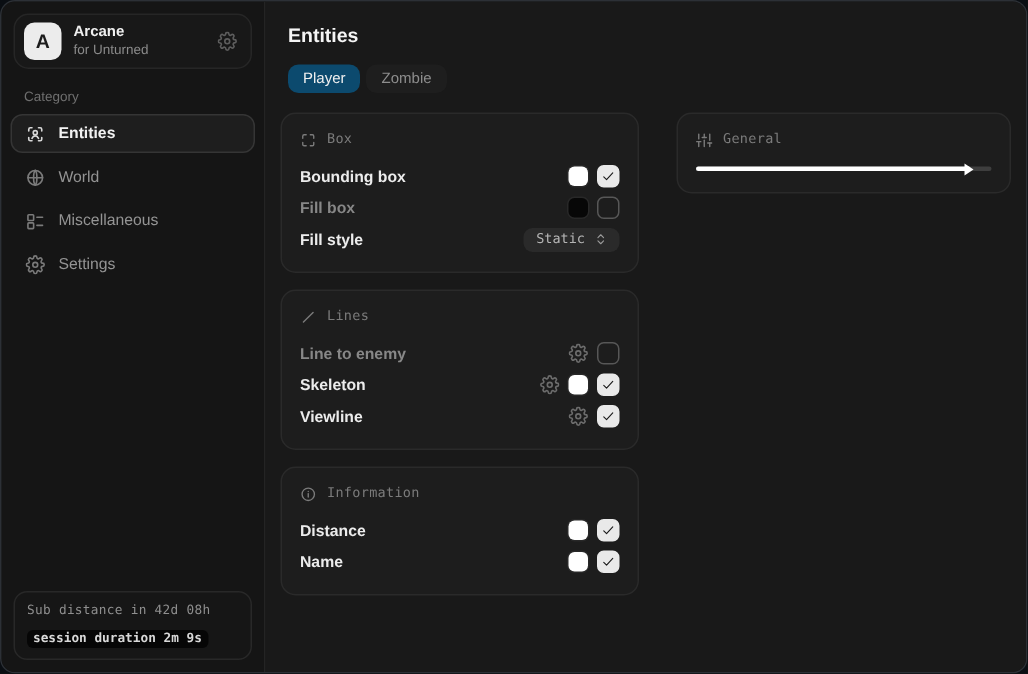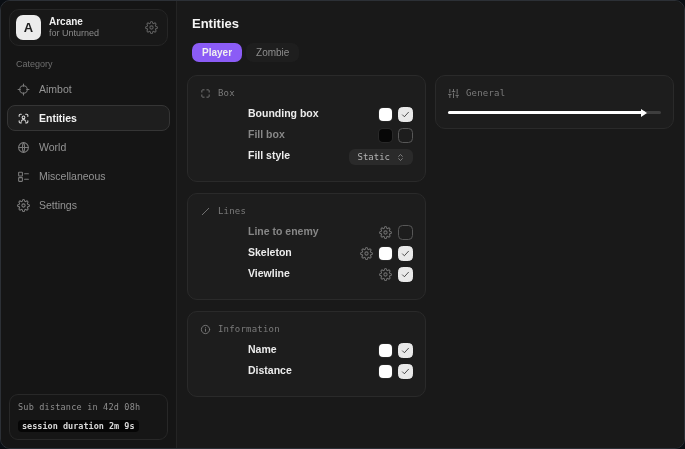--- a/index.html
+++ b/index.html
@@ -31,29 +31,29 @@
   .status-line1 { font-family:"DejaVu Sans Mono", monospace; font-size:8.5px; color:#8f8f8f;
     letter-spacing:0.2px; margin-bottom:3px; white-space:nowrap; }
   .status-line2 { display:inline-block; font-family:"DejaVu Sans Mono", monospace; font-size:8.5px;
     color:#d8d8d8; background:#060606; border-radius:4px; padding:1px 4px; font-weight:bold; white-space:nowrap;text-align:right; }
 
   
   .main { flex:1; background:#191919; padding:14px 10px; position:relative; overflow:hidden; }
   .main-title { font-size:13px; font-weight:bold; color:#f5f5f5; margin:1px 0 0 5px; }
   .tabs { display:flex; gap:4px; margin:12px 0 0 5px; }
   .tab { font-size:10px; padding:4px 10px; border-radius:7px; color:#8d8d8d; background:#1e1e1e; cursor:default; }
-  .tab.selected { background:#8b5cf6; color:#f0f0f0; font-weight:bold; }
-  .columns { display:flex; gap:9px; margin-top:13px; align-items:flex-start; }
+  .tab.selected { background:#0c4a6e; color:#f0f0f0; font-weight:normal; }
+  .columns { display:flex; gap:25px; margin-top:13px; align-items:flex-start; }
   .col-left { flex:0 0 239px; width:239px; display:flex; flex-direction:column; gap:11px; }
   .col-right { flex:1; display:flex; flex-direction:column; gap:11px;border-radius:20px; }
   .card { background:#1d1d1d; border:1px solid #2a2a2a; border-radius:10px; padding:10px 12px 11px; }
   .card-header { display:flex; align-items:center; gap:7px; color:#7b7b7b;
     font-family:"DejaVu Sans Mono", monospace; font-size:9px; letter-spacing:0.2px; margin-bottom:7px; height:14px; }
   .card-header svg { width:11px; height:11px; }
-  .row { display:flex; align-items:flex-start; height:21px;margin-left:48px; }
+  .row { display:flex; align-items:center; height:21px; }
   .row-label { font-size:10.5px; font-weight:bold; color:#ececec; }
   .row-label.dim { color:#878787; }
   .controls { margin-left:auto; display:flex; align-items:center; gap:6px; }
   .swatch { width:13px; height:13px; border-radius:4px; box-shadow:0 0 0 1px rgba(255,255,255,0.05); cursor:default; }
   .checkbox { width:15px; height:15px; border-radius:4.5px; border:1px solid #575757;
     display:flex; align-items:center; justify-content:center; background:transparent; cursor:default; }
   .checkbox.checked { background:#e9e9e9; border-color:#e9e9e9; }
   .checkbox .check-icon { display:none; width:9px; height:9px; color:#1b1b1b; }
   .checkbox.checked .check-icon { display:flex; }
   .dropdown { display:flex; align-items:center; gap:6px; background:#2a2a2a; border-radius:6px;
@@ -88,32 +88,20 @@
         <svg width="13" height="13" viewBox="0 0 24 24">
               <circle cx="12" cy="12" r="3"></circle>
               <path d="M19.4 15a1.65 1.65 0 0 0 .33 1.82l.06.06a2 2 0 0 1-2.83 2.83l-.06-.06a1.65 1.65 0 0 0-1.82-.33 1.65 1.65 0 0 0-1 1.51V21a2 2 0 0 1-4 0v-.09A1.65 1.65 0 0 0 9 19.4a1.65 1.65 0 0 0-1.82.33l-.06.06a2 2 0 0 1-2.83-2.83l.06-.06a1.65 1.65 0 0 0 .33-1.82 1.65 1.65 0 0 0-1.51-1H3a2 2 0 0 1 0-4h.09A1.65 1.65 0 0 0 4.6 9a1.65 1.65 0 0 0-.33-1.82l-.06-.06a2 2 0 0 1 2.83-2.83l.06.06a1.65 1.65 0 0 0 1.82.33H9a1.65 1.65 0 0 0 1-1.51V3a2 2 0 0 1 4 0v.09a1.65 1.65 0 0 0 1 1.51 1.65 1.65 0 0 0 1.82-.33l.06-.06a2 2 0 0 1 2.83 2.83l-.06.06a1.65 1.65 0 0 0-.33 1.82V9a1.65 1.65 0 0 0 1.51 1H21a2 2 0 0 1 0 4h-.09a1.65 1.65 0 0 0-1.51 1z"></path>
             </svg>
       </span>
     </div>
 
     <div class="category">Category</div>
 
     <div class="nav">
-      <div class="nav-item">
-        <span class="nicon">
-          <svg viewBox="0 0 24 24">
-                <circle cx="12" cy="12" r="7"></circle>
-                <line x1="12" y1="2" x2="12" y2="6"></line>
-                <line x1="12" y1="18" x2="12" y2="22"></line>
-                <line x1="2" y1="12" x2="6" y2="12"></line>
-                <line x1="18" y1="12" x2="22" y2="12"></line>
-              </svg>
-        </span>
-        <span>Aimbot</span>
-      </div>
       <div class="nav-item selected">
         <span class="nicon">
           <svg viewBox="0 0 24 24">
                 <path d="M4 8V6a2 2 0 0 1 2-2h2M16 4h2a2 2 0 0 1 2 2v2M20 16v2a2 2 0 0 1-2 2h-2M8 20H6a2 2 0 0 1-2-2v-2"></path>
                 <circle cx="12" cy="10" r="2.5"></circle>
                 <path d="M8 17c.9-2 2.3-3 4-3s3.1 1 4 3"></path>
               </svg>
         </span>
         <span>Entities</span>
       </div>
@@ -271,32 +259,32 @@
             <span style="display:flex">
               <svg viewBox="0 0 24 24">
                     <circle cx="12" cy="12" r="9"></circle>
                     <line x1="12" y1="11" x2="12" y2="16"></line>
                     <line x1="12" y1="8" x2="12" y2="8.01"></line>
                   </svg>
             </span>
             <span>Information</span>
           </div>
           <div class="row">
+            <span class="row-label">Distance</span>
+            <span class="controls">
+              <span class="swatch" style="background: rgb(255, 255, 255);"></span>
+              <span class="checkbox checked">
+                <svg class="check-icon" viewBox="0 0 24 24" stroke-width="4">
+                      <polyline points="4 13 9 18 20 6"></polyline>
+                    </svg>
+              </span>
+            </span>
+          </div>
+          <div class="row">
             <span class="row-label">Name</span>
-            <span class="controls">
-              <span class="swatch" style="background: rgb(255, 255, 255);"></span>
-              <span class="checkbox checked">
-                <svg class="check-icon" viewBox="0 0 24 24" stroke-width="4">
-                      <polyline points="4 13 9 18 20 6"></polyline>
-                    </svg>
-              </span>
-            </span>
-          </div>
-          <div class="row">
-            <span class="row-label">Distance</span>
             <span class="controls">
               <span class="swatch" style="background: rgb(255, 255, 255);"></span>
               <span class="checkbox checked">
                 <svg class="check-icon" viewBox="0 0 24 24" stroke-width="4">
                       <polyline points="4 13 9 18 20 6"></polyline>
                     </svg>
               </span>
             </span>
           </div>
         </div>

